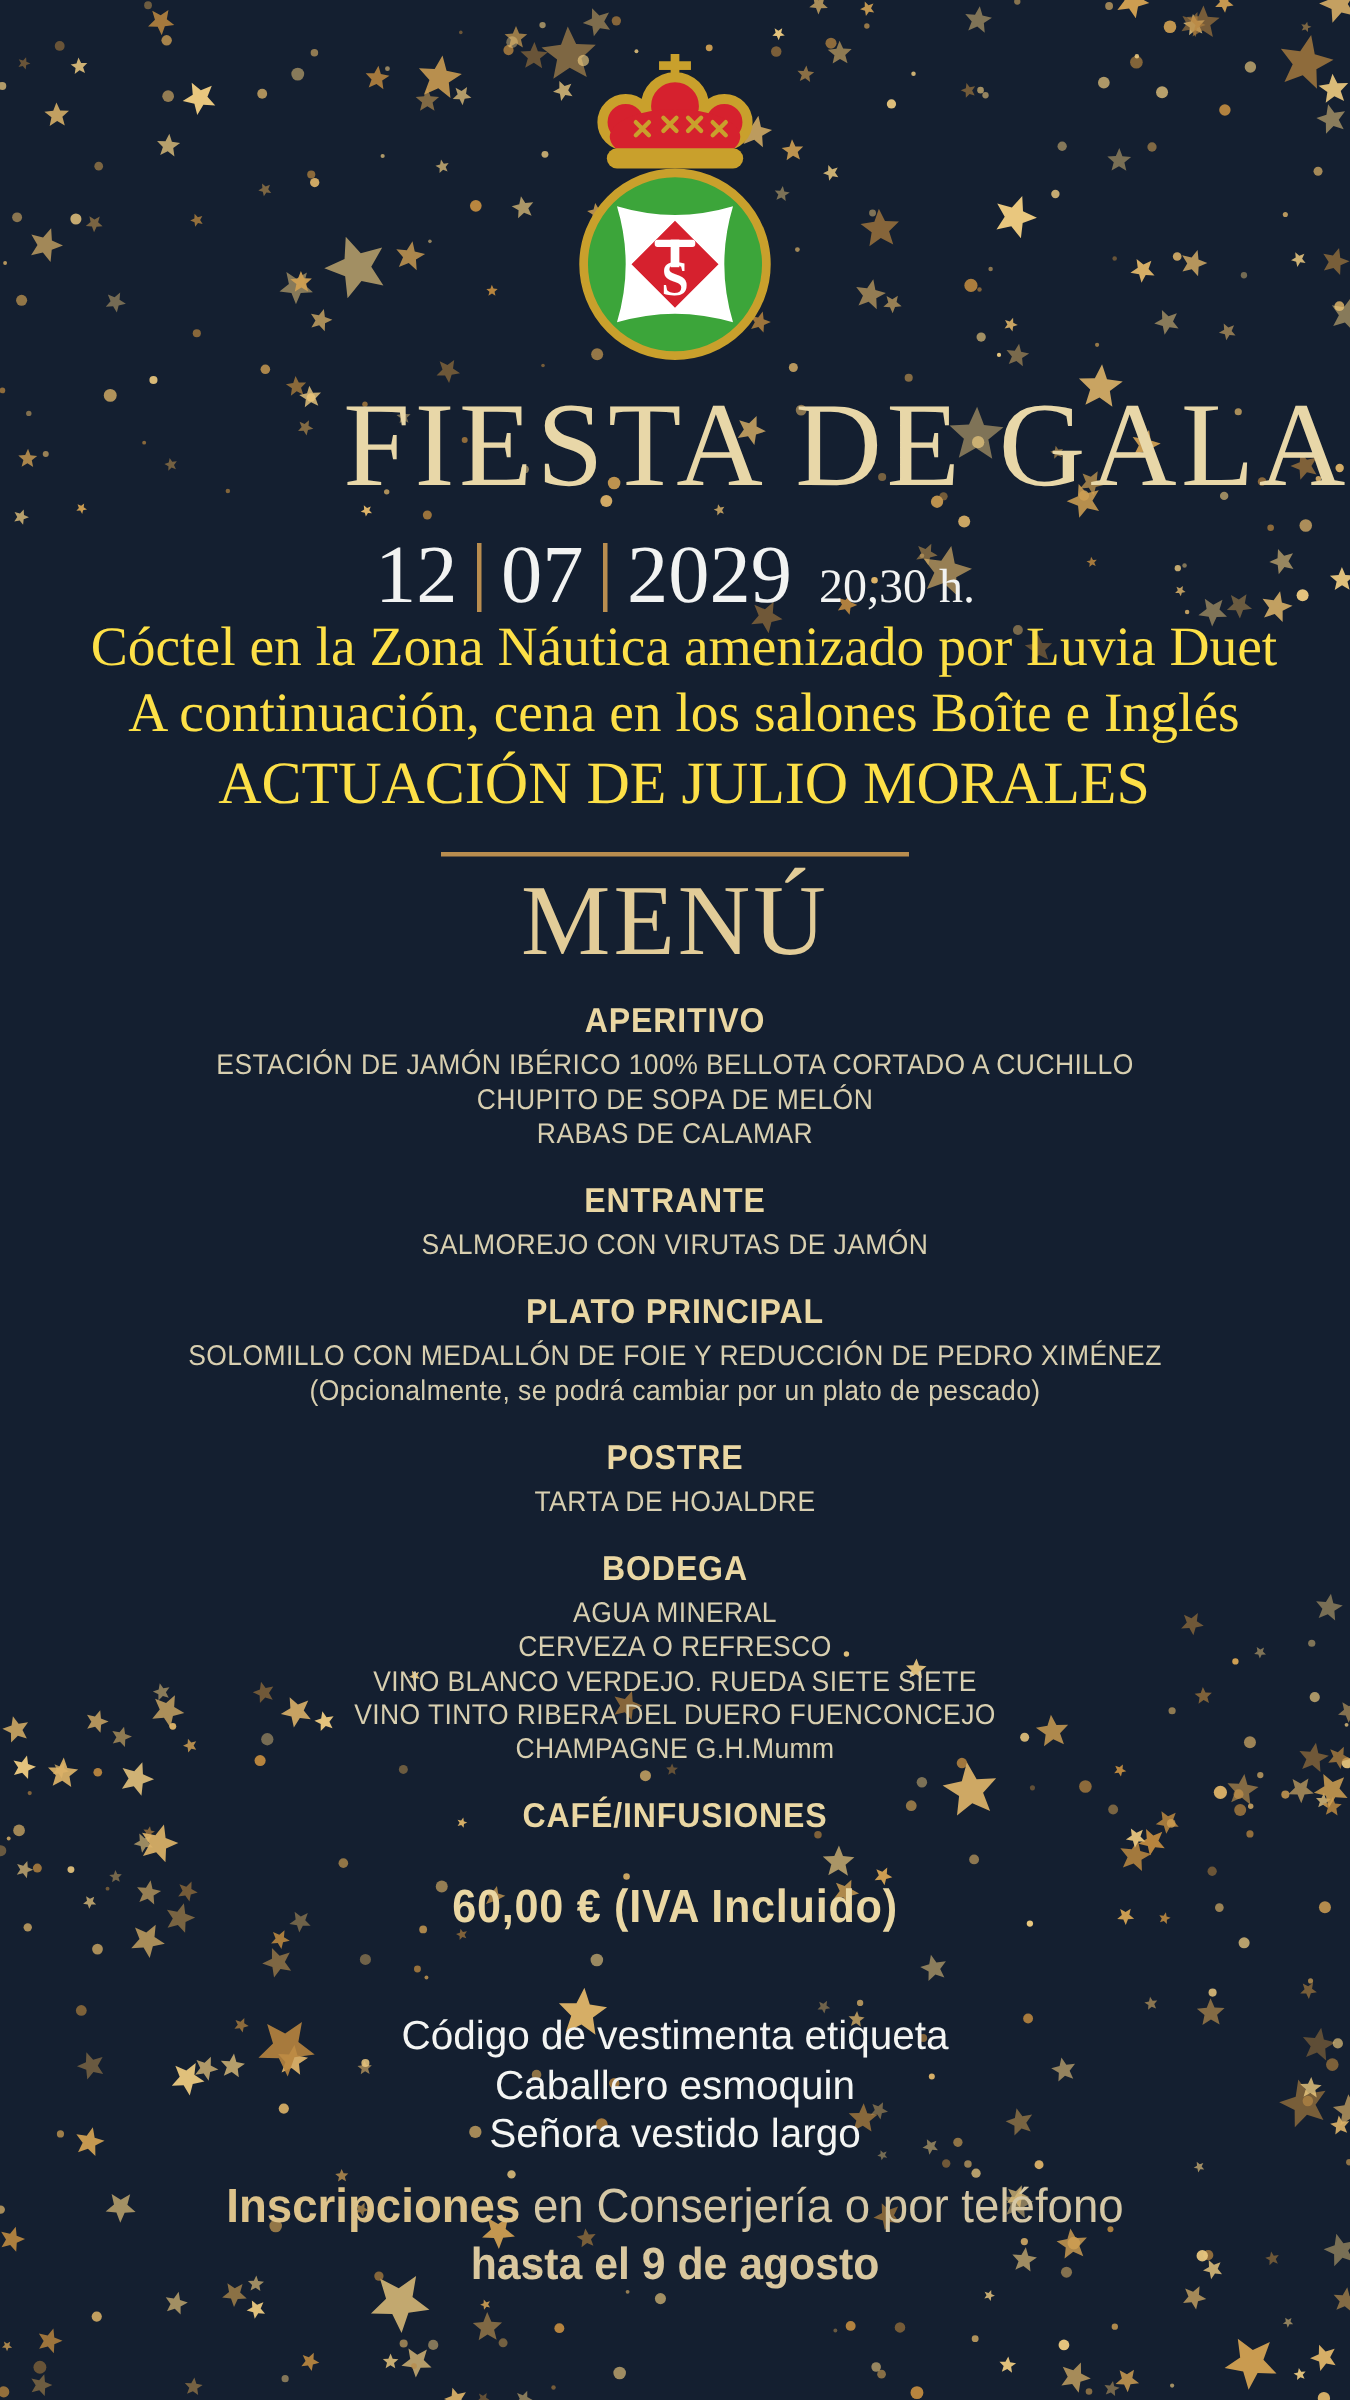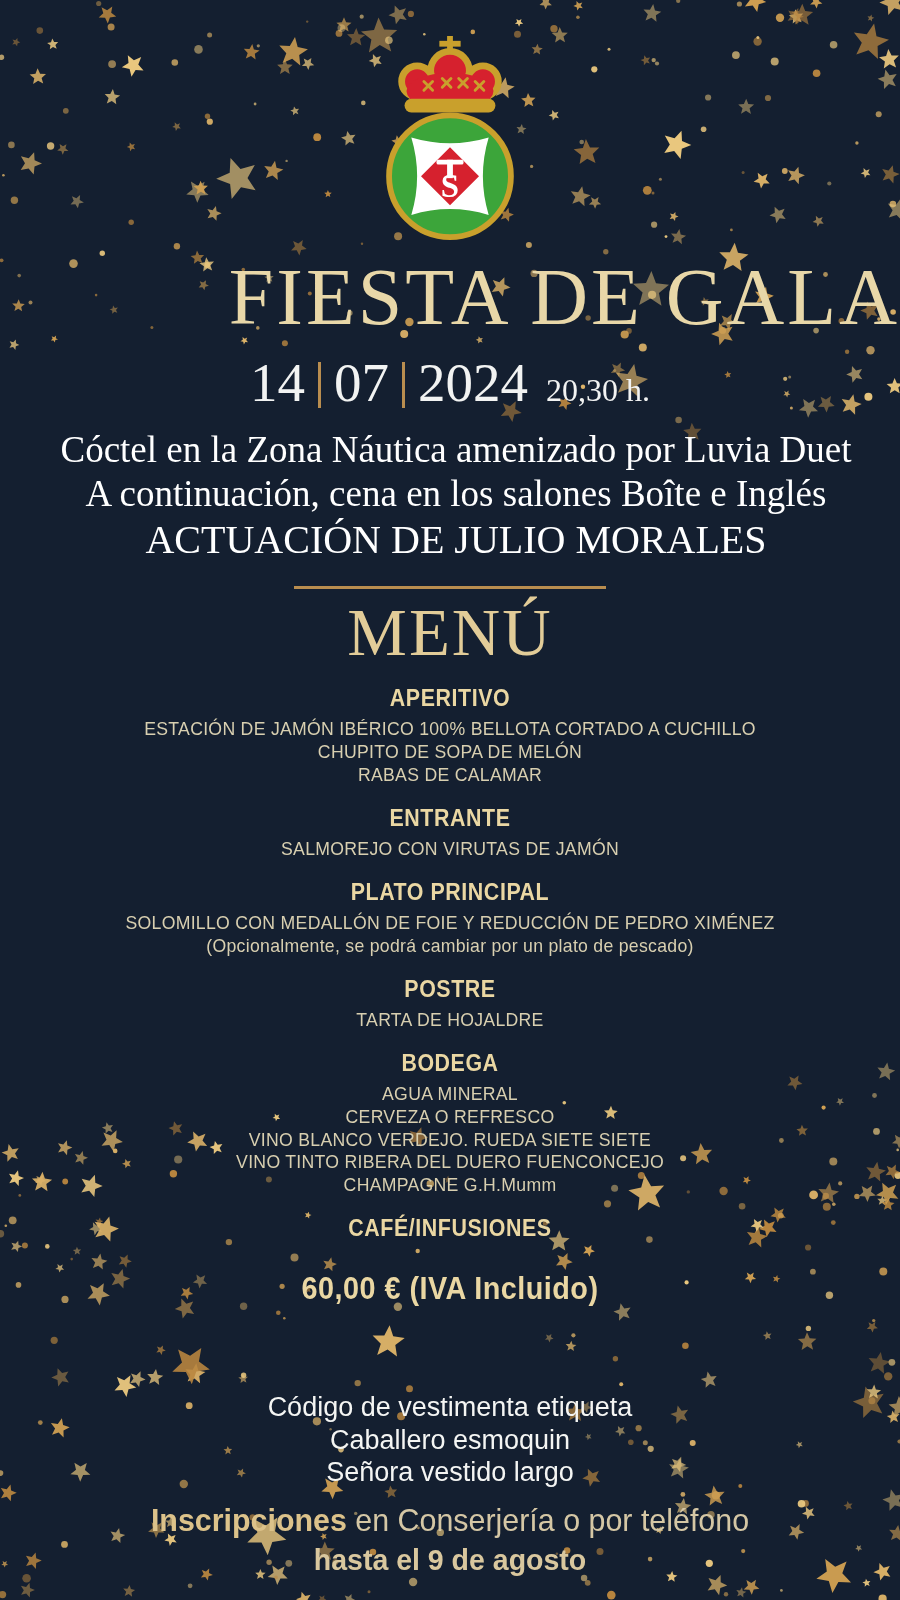--- a/index.html
+++ b/index.html
@@ -22,40 +22,40 @@
     font-size:80px;font-weight:400;letter-spacing:3px;
     color:#e8d7a8;margin:16px 0 0 0;line-height:1.0;text-align:right;
   }
 
   .date-row{margin-top:18px;font-family:"Liberation Serif","DejaVu Serif",serif;
     color:#f2f3f2;font-size:55px;line-height:1.0;}
   .date-sep{display:inline-block;width:3px;height:46px;background:#b98d4f;
     margin:0 13px;vertical-align:-7px;}
   .time{font-size:32px;margin-left:18px;}
 
-  .intro{margin-top:18px;font-family:"Liberation Serif","DejaVu Serif",serif;
-    font-size:37px;line-height:1.19;color:#ffffff;padding-left:12px;}
+  .intro{font-family:"Liberation Serif","DejaVu Serif",serif;
+    font-size:37px;line-height:1.19;color:#fde047;padding-left:12px;}
   .intro-caps{font-size:40px;font-family:Liberation Serif, serif;}
 
   .divider{width:312px;height:3px;background:#b98d4f;margin:22px auto 0 auto;}
 
   .menu-heading{
     font-family:"Liberation Serif","DejaVu Serif",serif;
     font-size:67px;font-weight:400;letter-spacing:2px;
     color:#e2cc98;margin:8px 0 0 0;line-height:1.05;
   }
 
   .menu-wrap{transform:scaleX(.93);transform-origin:50% 0;}
   .sec-name{font-size:23px;font-weight:700;color:#ead7a3;letter-spacing:.6px;
     margin:19px 0 7px 0;line-height:1.1;}
   .item{font-size:19px;line-height:1.2;color:#d8cfb0;letter-spacing:.3px;}
 
   .price{font-size:31px;font-weight:700;color:#ead7a3;margin-top:30px;letter-spacing:.5px;}
 
-  .dress{margin-top:84px;font-size:27px;line-height:1.2;color:#f4f5f3;}
+  .dress{margin-top:52px;font-size:27px;line-height:1.2;color:#f4f5f3;}
   .inscr{margin-top:14px;font-size:32px;color:#d5c7a5;transform:scaleX(.95);}
   .inscr .bold{font-weight:700;color:#dcc28a;}
   .deadline{font-size:30px;font-weight:700;color:#d9c79e;margin-top:4px;transform:scaleX(.95);}
 </style>
 </head>
 <body>
 
 <div class="poster">
 
   <svg id="stars" viewBox="0 0 900 1600" xmlns="http://www.w3.org/2000/svg">
@@ -529,21 +529,21 @@
             <rect x="67" y="50" width="6" height="19"></rect>
             <text x="70" y="88" font-size="34" font-weight="bold">S</text>
           </g>
         </g>
       </svg>
     </div>
 
     <h1 class="title">FIESTA DE GALA</h1>
 
     <div class="date-row">
-      <span>14</span><span class="date-sep"></span><span>07</span><span class="date-sep"></span><span>2024</span><span class="time">20,30 h.</span>
+      <span>12</span><span class="date-sep"></span><span>07</span><span class="date-sep"></span><span>2029</span><span class="time">20,30 h.</span>
     </div>
 
     <div class="intro">
       <div>Cóctel en la Zona Náutica amenizado por Luvia Duet</div>
       <div>A continuación, cena en los salones Boîte e Inglés</div>
       <div class="intro-caps">ACTUACIÓN DE JULIO MORALES</div>
     </div>
 
     <div class="divider"></div>
 

